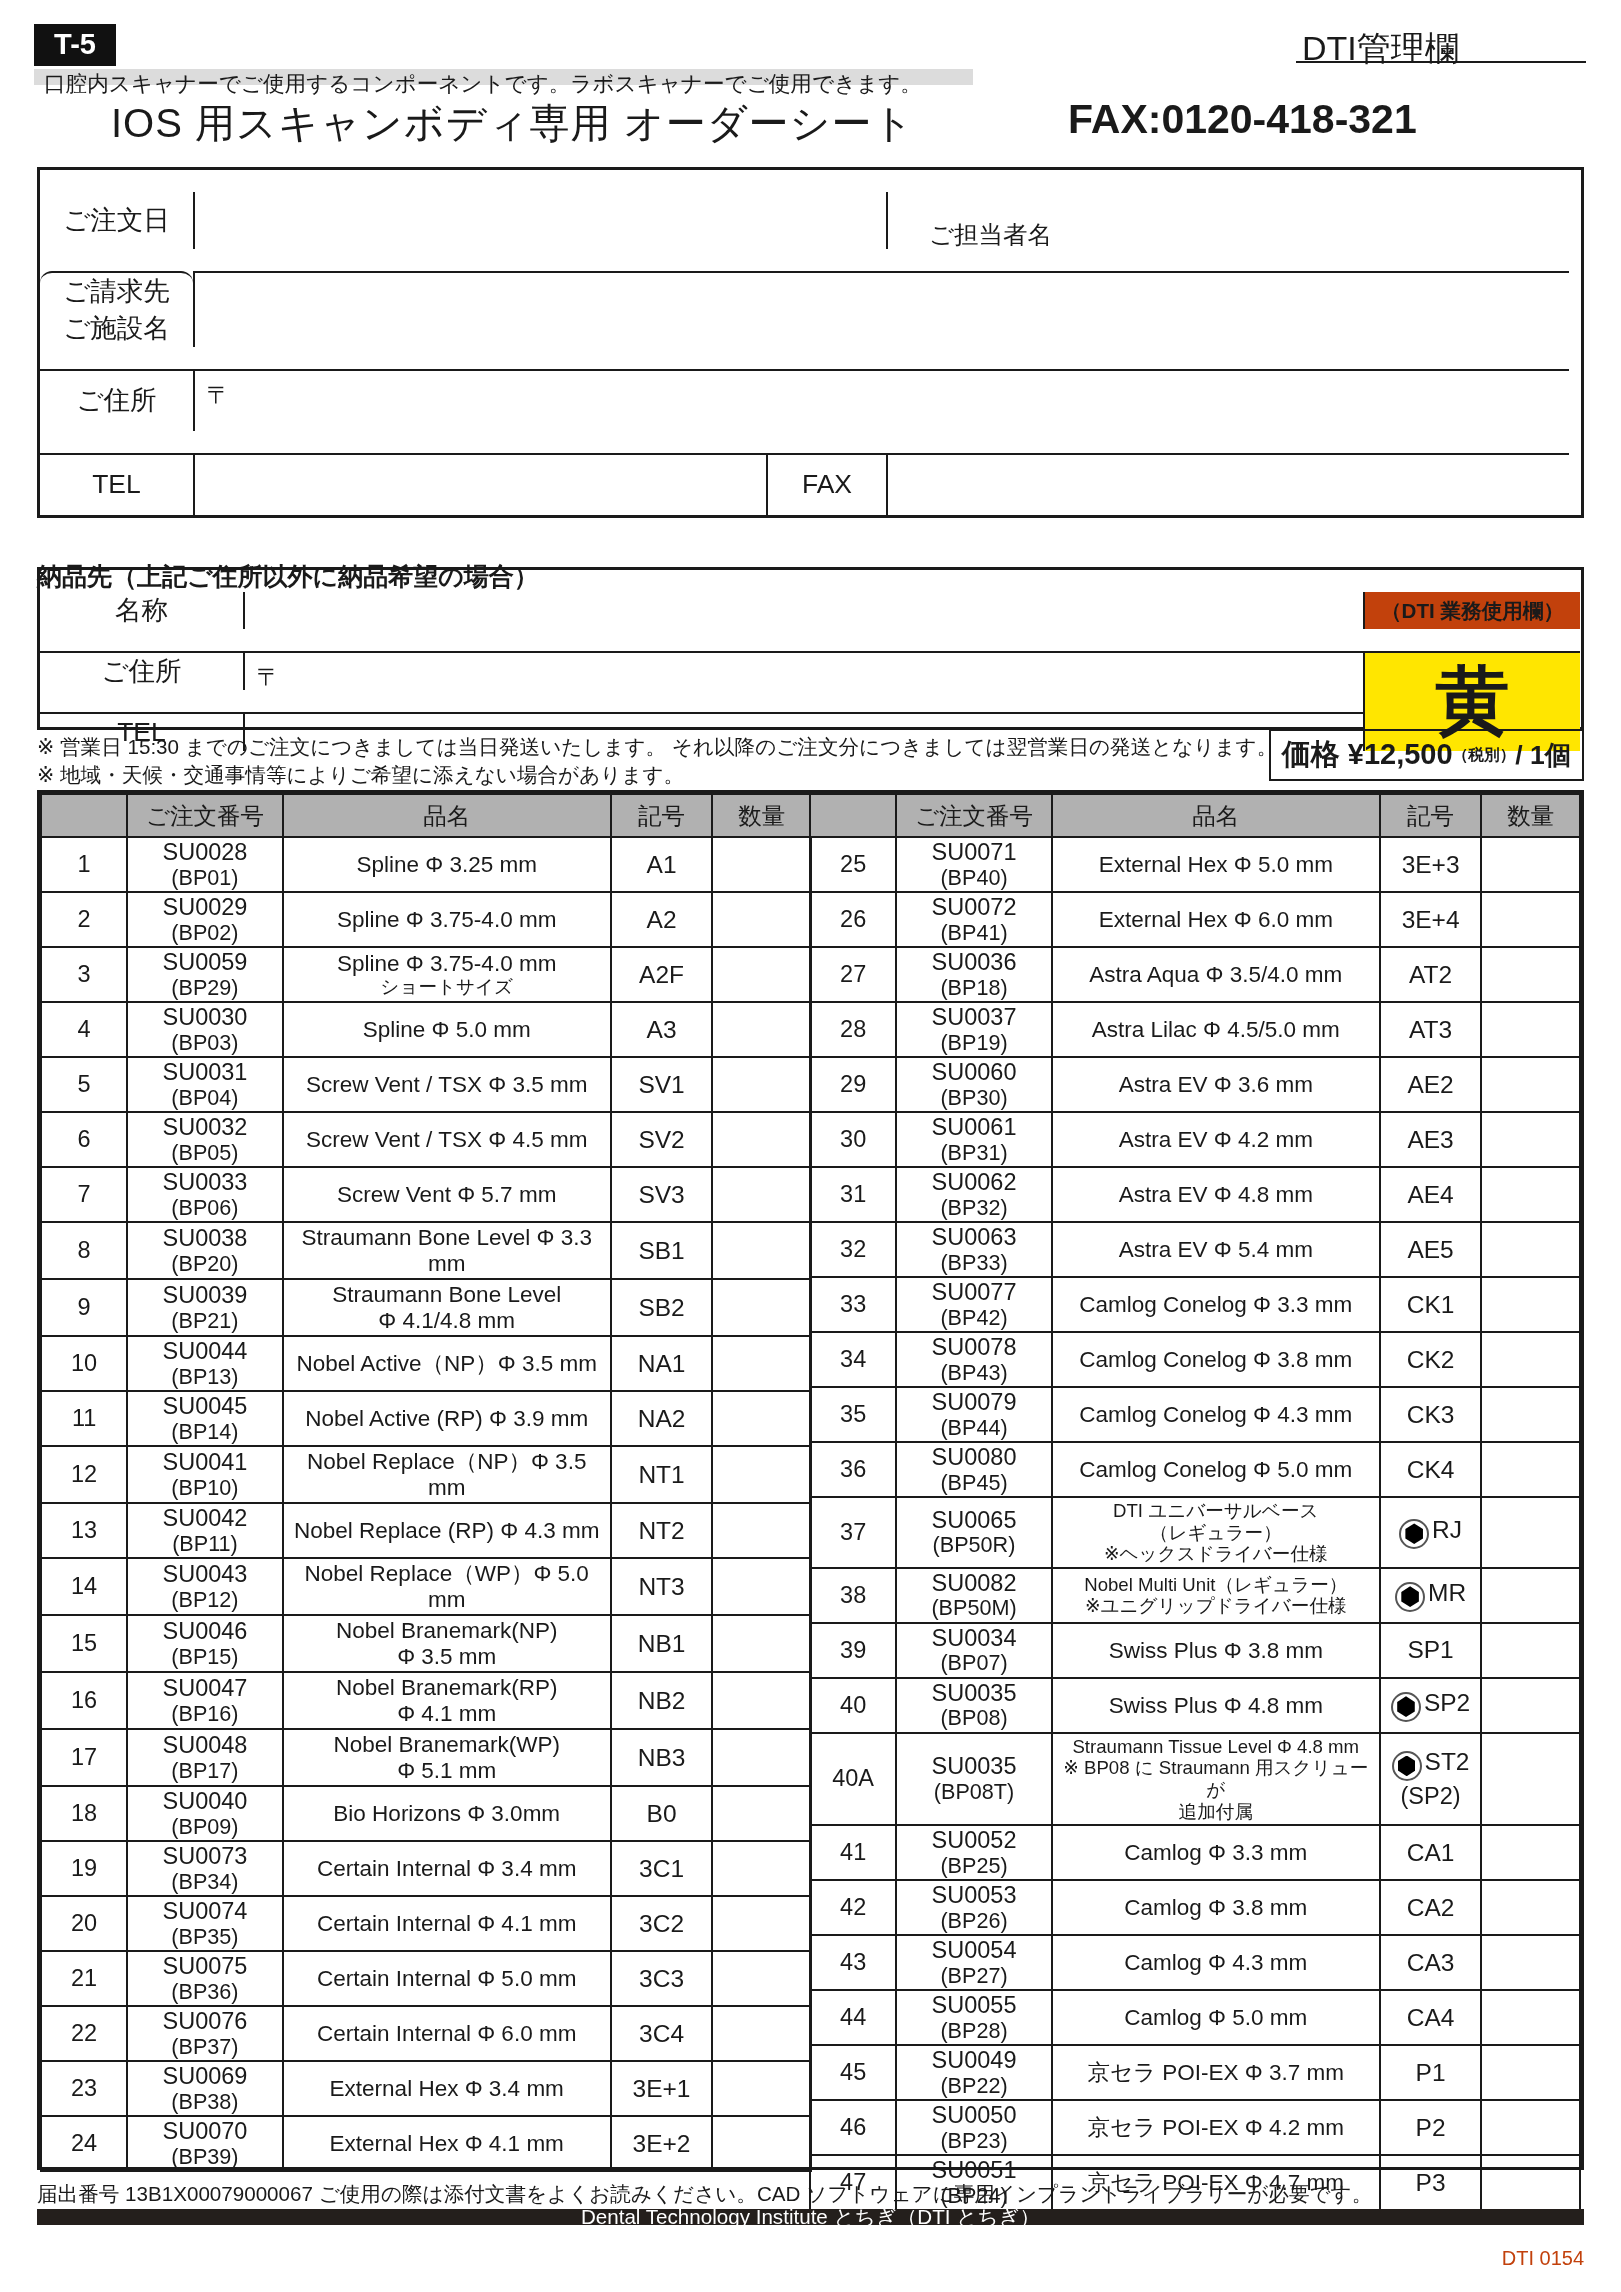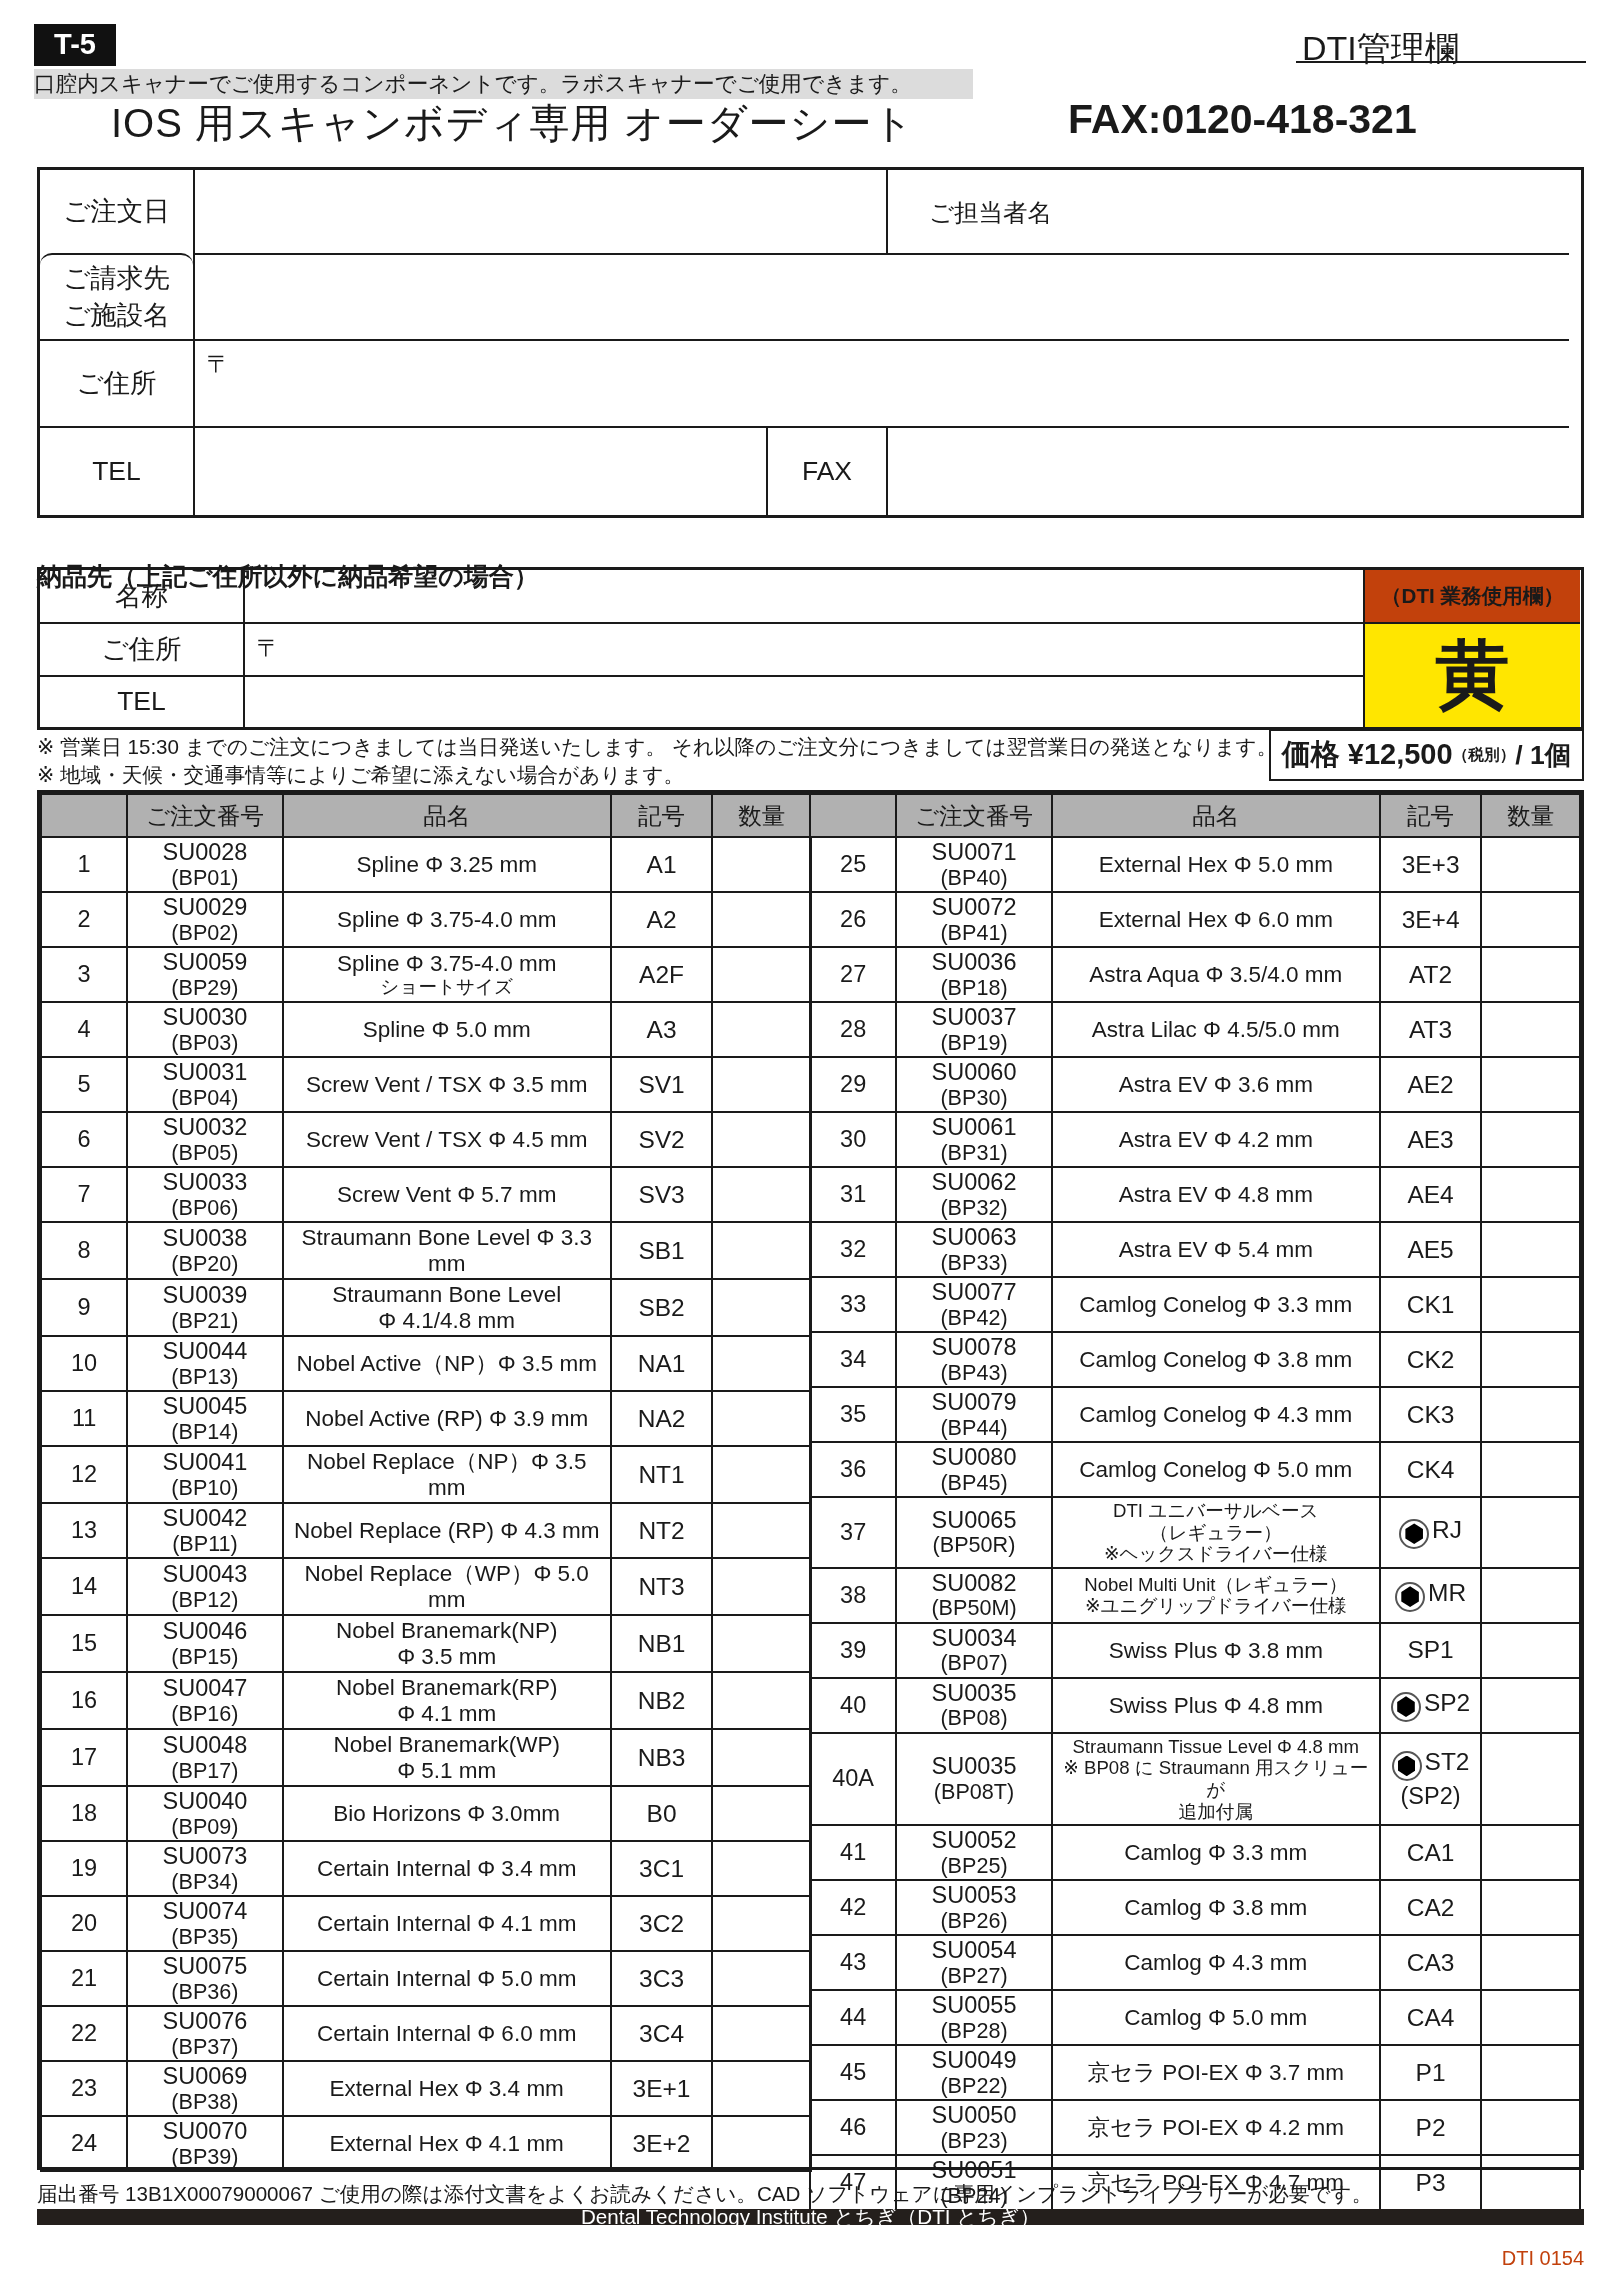--- a/index.html
+++ b/index.html
@@ -4,30 +4,30 @@
 <style>
   * { margin:0; padding:0; box-sizing:border-box; }
   body { background:#888; font-family:"Liberation Sans","DejaVu Sans",sans-serif; color:#1a1a1a; }
   .page { position:relative; width:1621px; height:2293px; background:#fff; overflow:hidden; margin:0 auto; }
 
   .abs { position:absolute; }
 
   
   .t5 { left:34px; top:23.5px; width:82px; height:42px; background:#111; color:#fff;
         font-size:29px; font-weight:bold; display:flex; align-items:center; justify-content:center; }
-  .usage { left:34px; top:69px; width:939px; height:30px; background:#dcdcdc;
-           font-size:21.6px; line-height:30px; padding:0 0; white-space:nowrap; }
+  .usage { left:34px; top:69px; width:939px; height:16px; background:#dcdcdc;
+           font-size:21.6px; line-height:30px; padding:0 10px; white-space:nowrap; }
   .admin { left:1296px; top:25.5px; width:290px; height:37px; font-size:34px;
            border-bottom:2.9px solid #1a1a1a; padding-left:5.9px; }
   .main-title { left:111px; top:96px; font-size:40px; font-weight:normal; letter-spacing:1px; }
   .fax-title  { left:1068px; top:96px; font-size:41px; font-weight:bold; }
 
   
   .formgrid { border:3.9px solid #1a1a1a; display:grid; }
-  .fcell { border-left:2.9px solid #1a1a1a; border-top:2.9px solid #1a1a1a; position:relative; }
+  .fcell { border-left:2.9px solid #1a1a1a; border-top:2.9px solid #1a1a1a; position:relative;margin-top:22px; }
   .fcell.first-col { border-left:none; }
   .fcell.first-row { border-top:none; }
   .flabel { display:flex; align-items:center; justify-content:center; text-align:center;
             font-size:26.5px; line-height:37px; }
   .finput {}
   .postal { position:absolute; left:11.8px; top:7.8px; font-size:23.5px; }
   .inlabel { position:absolute; left:41px; top:25.5px; font-size:24.5px; }
 
   .form1 { left:37px; top:167px; width:1547px; height:351px;
            grid-template-rows:86fr 89fr 91fr 92fr;

